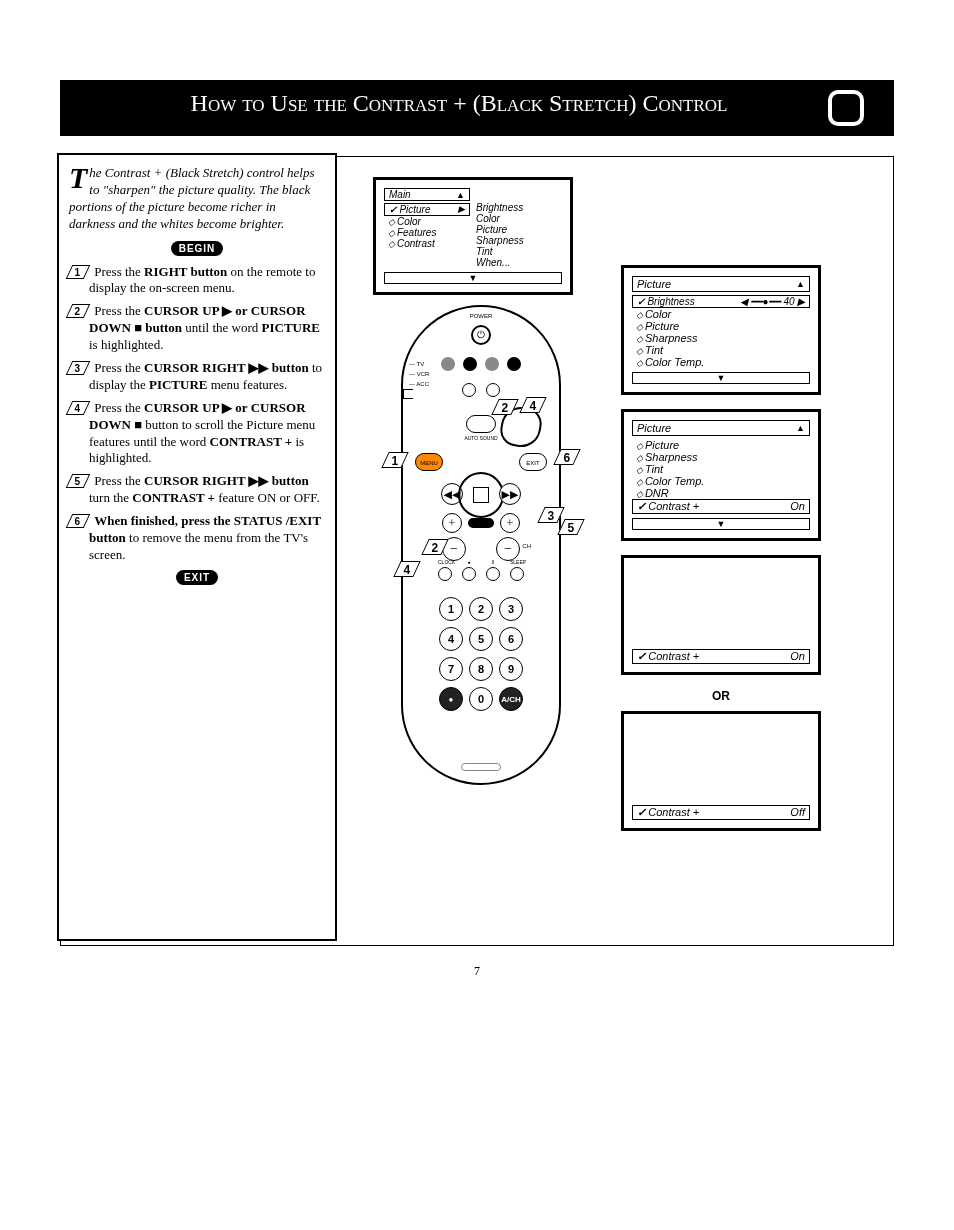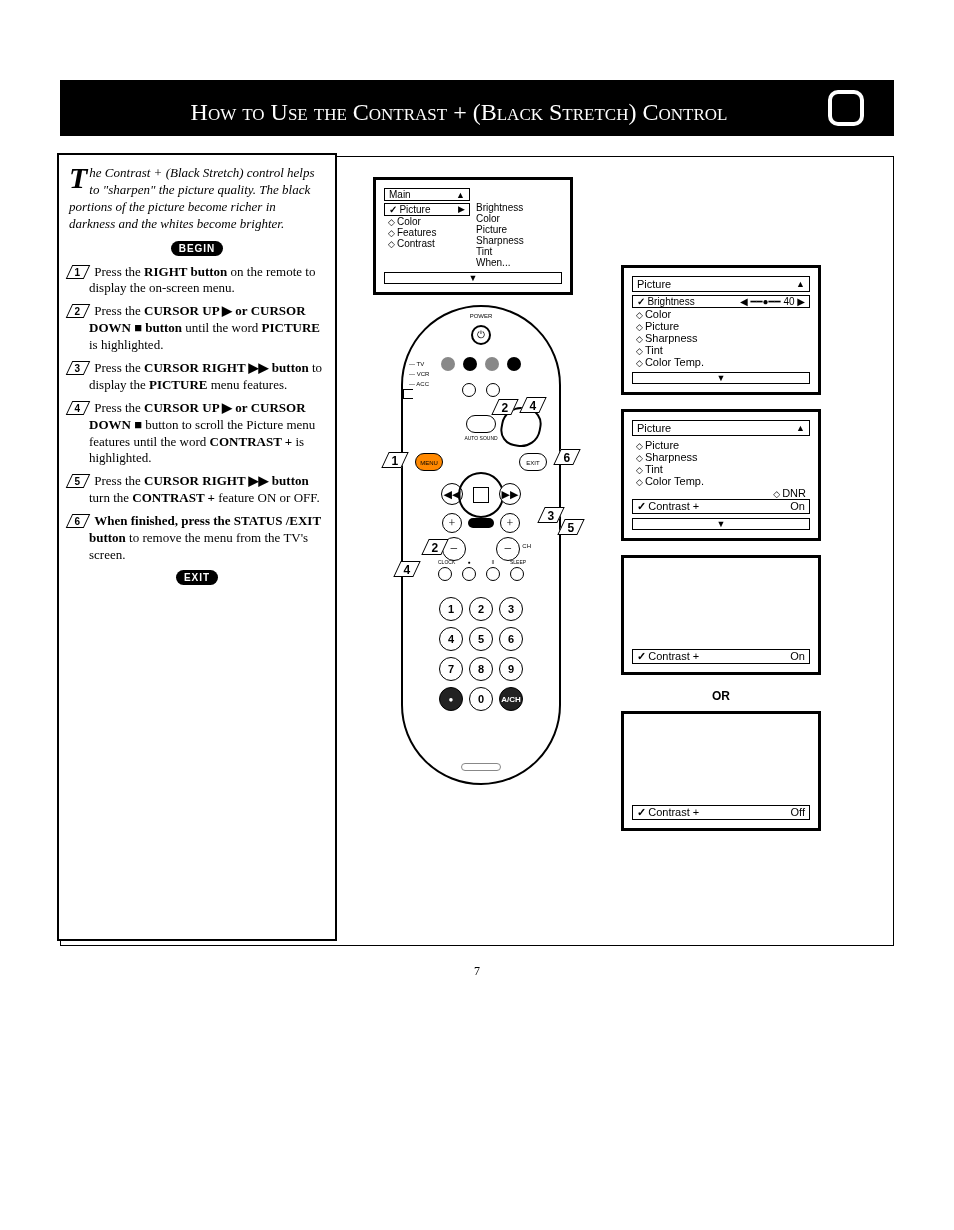--- a/index.html
+++ b/index.html
@@ -14,21 +14,21 @@
     width: 954px;
     padding: 80px 60px 40px 60px;
   }
   .title-bar {
     background: #000;
     color: #fff;
     padding: 10px 30px;
     font-size: 24px;
     font-variant: small-caps;
     display: flex;
-    align-items: flex-end;
+    align-items: flex-start;
     justify-content: space-between;
     margin-bottom: 20px;
   }
   .title-text { flex: 1; text-align: center; }
   .tab {
     width: 36px; height: 36px;
     border: 4px solid #fff; border-radius: 10px;
     display: inline-block;
   }
   .content {
@@ -93,20 +93,21 @@
   .tv-col { width: 240px; }
   .screens-col { width: 200px; display:flex; flex-direction:column; gap:8px; }
 
   .osd {
     border: 3px solid #000;
     padding: 8px;
     font-family: Arial, sans-serif;
     font-size: 11px;
     background: #fff;
     margin-bottom: 6px;
+    font-style: italic;
   }
   .osd-title {
     border: 1px solid #000;
     padding: 1px 4px;
     display: flex;
     justify-content: space-between;
     align-items: center;
     margin-bottom: 3px;
   }
   .osd-slider {
@@ -411,21 +412,21 @@
 
           <div class="osd">
             <div class="osd-title">
                 <span>Picture</span>
                 <span class="miniarrow">▲</span>
               </div>
             <div class="diamond" style="padding:0 4px;">Picture</div>
             <div class="diamond" style="padding:0 4px;">Sharpness</div>
             <div class="diamond" style="padding:0 4px;">Tint</div>
             <div class="diamond" style="padding:0 4px;">Color Temp.</div>
-            <div class="diamond" style="padding:0 4px;text-align:right;">DNR</div>
+            <div class="diamond" style="padding:0 4px;">DNR</div>
             <div class="selrow">
                 <span class="check">Contrast +</span>
                 <span>On</span>
               </div>
             <div class="osd-footer">
                 <span class="miniarrow">▼</span>
               </div>
           </div>
 
           <div class="osd" style="min-height:120px; position:relative;">

